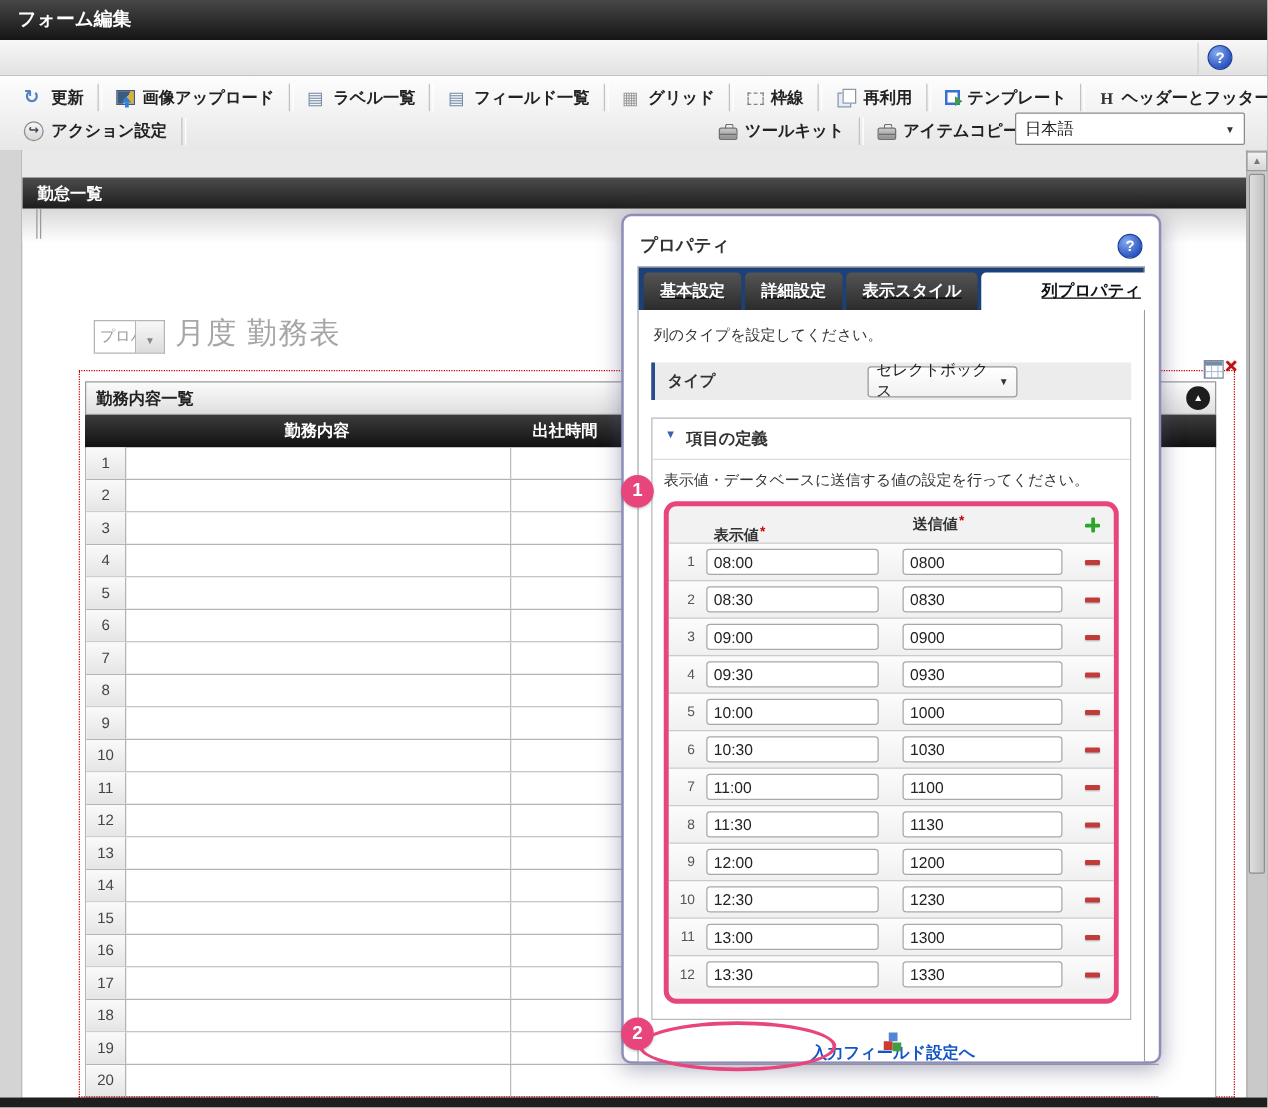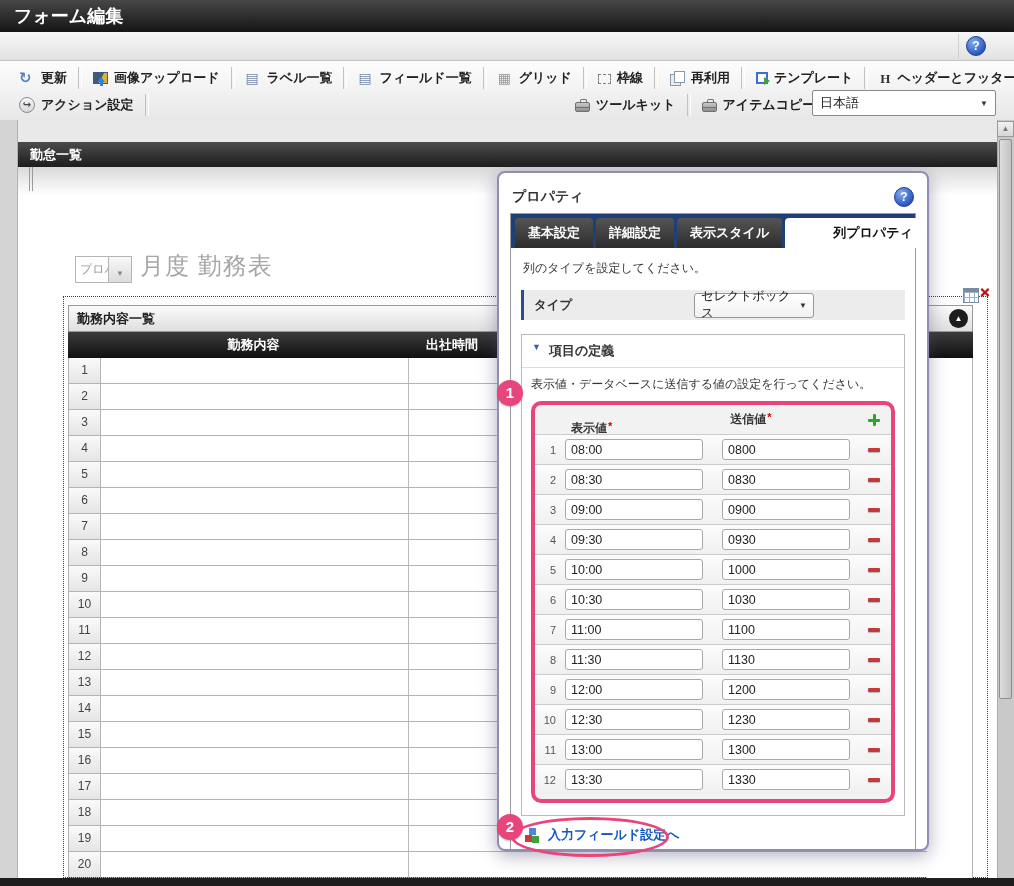--- a/index.html
+++ b/index.html
@@ -2,21 +2,21 @@
 <html><head>
 <meta charset="utf-8">
 <style>
   html,body{margin:0;padding:0;background:#888;}
   #root{position:relative;width:1014px;height:886px;background:#fff;overflow:hidden;
         font-family:"Liberation Sans","DejaVu Sans",sans-serif;-webkit-font-smoothing:antialiased;}
   #root *{box-sizing:border-box;}
 
   
   .titlebar{position:absolute;left:0;top:0;width:1014px;height:32px;
-    background:linear-gradient(#474747,#151515);color:#fff;font-size:18px;font-weight:bold;
+    background:linear-gradient(#474747,#151515);color:#fff;font-size:15px;font-weight:bold;
     line-height:32px;padding-left:14px;}
   .subbar{position:absolute;left:0;top:32px;width:1014px;height:29px;
     background:linear-gradient(#f7f7f7,#e2e2e2);border-bottom:1px solid #c4c4c4;}
   .subbar .vline{position:absolute;top:2px;height:25px;width:1px;background:#cfcfcf;}
   .help-circle{width:20px;height:20px;border-radius:50%;
     background:radial-gradient(circle at 35% 30%,#83abee,#2b55c0 72%);
     border:1px solid #1c3f98;color:#fff;font-weight:bold;font-size:12px;text-align:center;line-height:18px;}
   .help-circle::before{content:"?";}
   .subbar-help{position:absolute;left:966px;top:36px;}
 
@@ -133,21 +133,21 @@
     background:linear-gradient(90deg,#dedede,#c2c2c2);border:1px solid #8f8f8f;border-radius:2px;}
 
   
   .dialog{position:absolute;left:497px;top:171px;width:432px;height:680px;background:#fff;
     border:2px solid #8f8db8;border-radius:8px;box-shadow:0 4px 18px rgba(70,70,110,.45);
     z-index:20;padding:8px 11px 10px;overflow:hidden;}
   .dlg-header{display:flex;align-items:center;justify-content:space-between;height:32px;padding:0 2px;}
   .dlg-title{font-size:14px;font-weight:bold;color:#333;}
 
   .tabpanel{border:1px solid #9a9aa2;}
-  .tabstrip{background:#1d4176;padding:4px 4px 0 4px;height:34px;display:flex;gap:3px;}
+  .tabstrip{background:#1d4176;padding:4px 4px 0 4px;height:34px;display:flex;gap:3px;text-decoration:underline;}
   .tab{background:linear-gradient(#545454,#2c2c2c);color:#fff;font-size:13px;font-weight:bold;
     padding:8px 13px 9px;border-radius:4px 4px 0 0;line-height:1;white-space:nowrap;}
   .tab.active{background:#fff;color:#111;padding-left:48px;}
   .tab-content{padding:12px 10px 10px;background:#fff;}
   .dlg-instruction{font-size:12px;color:#333;margin:0 0 13px 2px;}
 
   .type-row{height:30px;background:#ececec;border-left:3px solid #2a4d8f;display:flex;align-items:center;}
   .type-label{font-size:12.5px;font-weight:bold;color:#333;margin-left:10px;width:160px;}
   .type-select{width:120px;height:25px;border:1px solid #999;border-radius:3px;
     background:linear-gradient(#fff,#f1f1f1);display:flex;align-items:center;
@@ -172,21 +172,21 @@
   .item-row{display:flex;align-items:center;height:30px;border-top:1px solid #cbcbcb;
     background:linear-gradient(#fcfcfc,#f0f0f0);}
   .item-no{width:26px;text-align:right;font-size:11px;color:#555;padding-right:5px;}
   .item-input{height:21px;border:1px solid #a8a8a8;border-radius:3px;font-size:12.5px;
     padding:0 5px;color:#222;font-family:"Liberation Sans","DejaVu Sans",sans-serif;background:#fff;}
   .item-input.display{width:138px;margin-left:4px;}
   .item-input.send{width:128px;margin-left:19px;}
   .icon-minus{width:12px;height:4px;background:#c23b3b;border-radius:1px;margin-left:auto;margin-right:11px;
     box-shadow:0 1px 1px rgba(0,0,0,.25);}
 
-  .dlg-footer{margin-top:10px;display:flex;align-items:center;gap:7px;padding-left:3px;height:18px;}
+  .dlg-footer{margin-top:10px;display:flex;align-items:center;gap:7px;padding-left:3px;height:18px;flex-direction:column;}
   .cubes-icon{position:relative;width:17px;height:15px;}
   .cubes-icon::before{content:'';position:absolute;left:1px;top:7px;width:7px;height:7px;background:#cc3b33;
     box-shadow:7px 1px 0 #3f9e3f,4px -7px 0 #4f86d8;}
   .footer-link{color:#1257c4;font-size:13px;font-weight:bold;text-decoration:none;}
 
   
   .badge{position:absolute;width:26px;height:26px;border-radius:50%;background:#e8457c;color:#fff;
     font-size:15px;font-weight:bold;text-align:center;line-height:26px;z-index:30;
     box-shadow:0 1px 2px rgba(0,0,0,.25);}
   .badge-1{left:497px;top:380px;}

